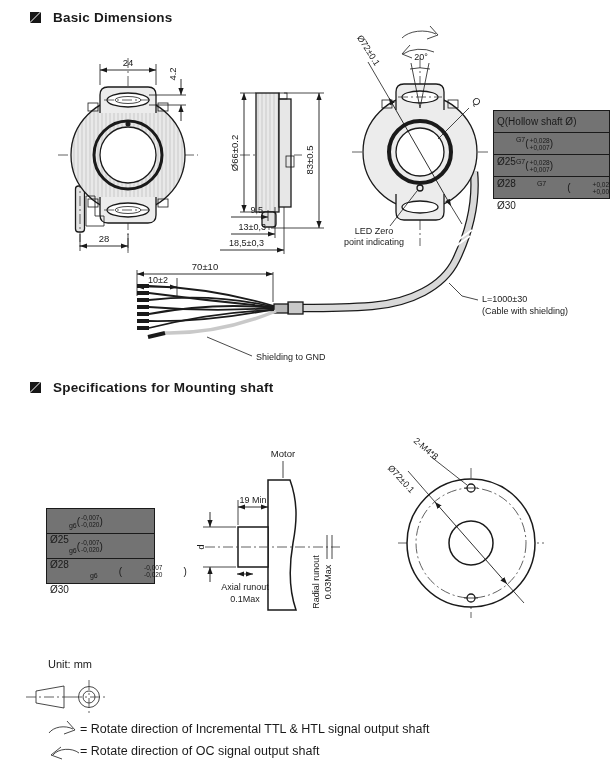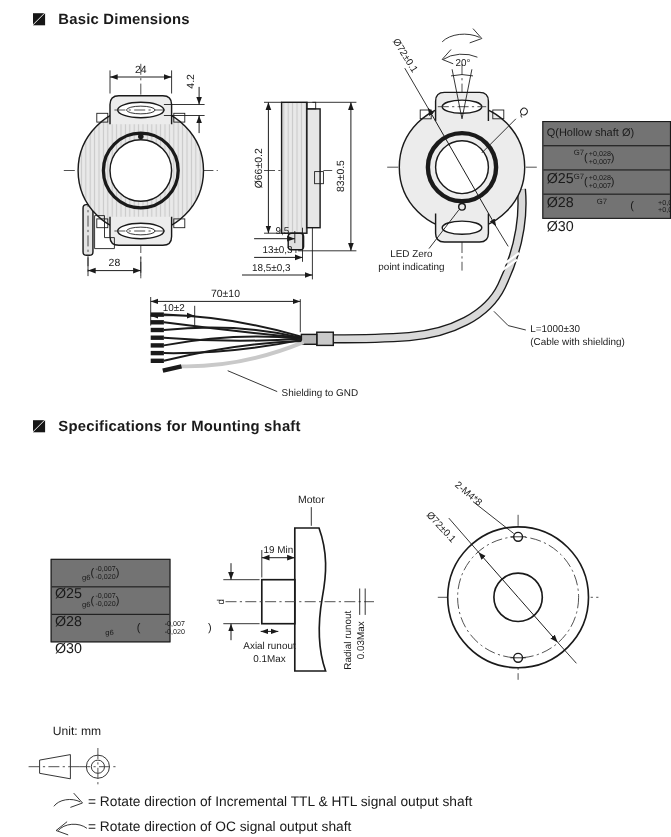--- a/index.html
+++ b/index.html
@@ -12,21 +12,21 @@
   .sec-head .bullet{width:11px;height:11px;display:inline-block;
        background:linear-gradient(135deg,#161616 44%,#ffffff 47%,#161616 53%);}
   #sec1{left:30px;top:10px;}
   #sec2{left:30px;top:364px;margin-top:16px;}
   
   .tol-table{position:absolute;border:1px solid #1a1a1a;background:#737373;font-size:10px;}
   .tol-table .thead{border-bottom:1px solid #1a1a1a;padding:5px 3px;white-space:nowrap;}
   .tol-table .trow{display:flex;align-items:center;border-bottom:1px solid #1a1a1a;
                    padding:2px 3px;white-space:nowrap;}
   .tol-table .trow:last-child{border-bottom:none;gap:21px;}
-  .tol-table .size{font-size:13px;margin-top:36px;}
+  .tol-table .size{font-size:10px;margin-top:36px;}
   .tol-table .fit-sup{font-size:7px;position:relative;top:-4px;}
   .tol-table .fit-sub{font-size:7px;position:relative;top:4px;}
   .tol-table .stack{display:inline-flex;flex-direction:column;font-size:6.5px;
                     line-height:7px;margin-left:1px;}
   #qtable{left:493px;top:110px;width:115px;}
   #qtable .trow{height:17px;}
   #dtable{left:46px;top:508px;width:107px;}
   #dtable .trow{height:20px;}
   
   svg text{font-family:"Liberation Sans",sans-serif;fill:#1a1a1a;font-size:9.5px;}

